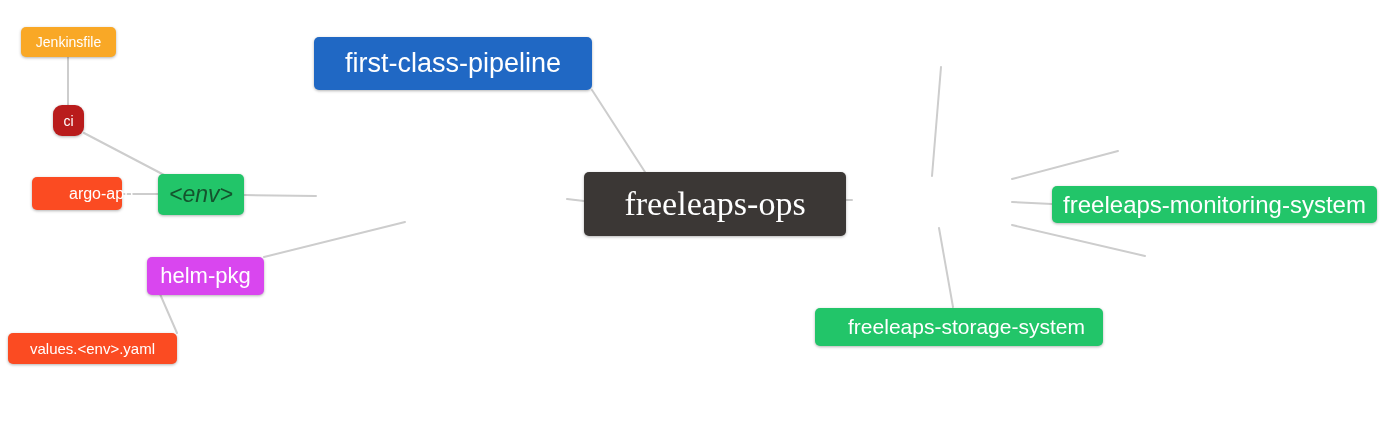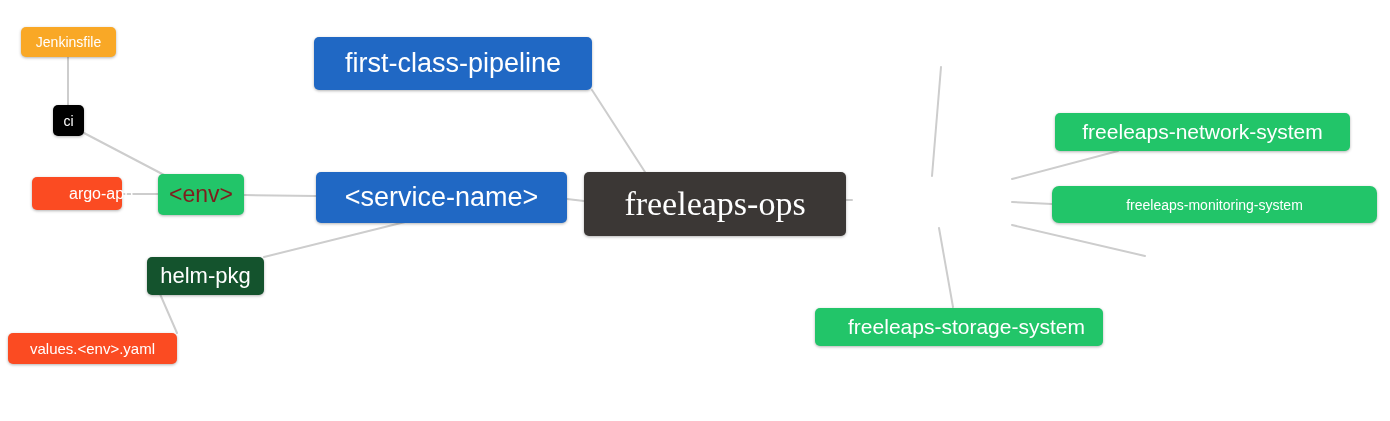--- a/index.html
+++ b/index.html
@@ -52,24 +52,22 @@
       <line x1="592" y1="90" x2="645" y2="172" stroke="#cdcdcd" stroke-width="2" stroke-linecap="round"></line>
       <line x1="567" y1="199" x2="584" y2="201" stroke="#cdcdcd" stroke-width="2" stroke-linecap="round"></line>
       <line x1="846" y1="200" x2="852" y2="200" stroke="#cdcdcd" stroke-width="2" stroke-linecap="round"></line>
       <line x1="932" y1="176" x2="941" y2="67" stroke="#cdcdcd" stroke-width="2" stroke-linecap="round"></line>
       <line x1="1012" y1="179" x2="1118" y2="151" stroke="#cdcdcd" stroke-width="2" stroke-linecap="round"></line>
       <line x1="1012" y1="202" x2="1052" y2="204" stroke="#cdcdcd" stroke-width="2" stroke-linecap="round"></line>
       <line x1="1012" y1="225" x2="1145" y2="256" stroke="#cdcdcd" stroke-width="2" stroke-linecap="round"></line>
       <line x1="939" y1="228" x2="953" y2="307" stroke="#cdcdcd" stroke-width="2" stroke-linecap="round"></line>
     </svg>
 <div class="node" style="left: 21px; top: 27px; width: 95px; height: 30px; font-size: 14px; background: rgb(249, 168, 38); color: rgb(255, 255, 255);">Jenkinsfile</div>
-    <div class="node" style="left: 53px; top: 105px; width: 31px; height: 31px; font-size: 14px; background: #000000; color: rgb(255, 255, 255);">ci</div>
+    <div class="node" style="left: 53px; top: 105px; width: 31px; height: 31px; font-size: 14px; background: #b91c1c; color: rgb(255, 255, 255); border-radius: 9px;">ci</div>
     <div class="node" style="left: 32px; top: 177px; width: 90px; height: 33px; font-size: 16px; background: rgb(251, 75, 34); color: rgb(255, 255, 255); padding-left: 48px;">argo-app</div>
-    <div class="node" style="left: 158px; top: 174px; width: 86px; height: 41px; font-size: 23px; background: rgb(34, 197, 105); color: #7f1d1d;">&lt;env&gt;</div>
-    <div class="node" style="left: 147px; top: 257px; width: 117px; height: 38px; font-size: 22px; background: #14532d; color: rgb(255, 255, 255);">helm-pkg</div>
+    <div class="node" style="left: 158px; top: 174px; width: 86px; height: 41px; font-size: 23px; background: rgb(34, 197, 105); color: #14532d; font-style: italic;">&lt;env&gt;</div>
+    <div class="node" style="left: 147px; top: 257px; width: 117px; height: 38px; font-size: 22px; background: #d946ef; color: rgb(255, 255, 255);">helm-pkg</div>
     <div class="node" style="left: 8px; top: 333px; width: 169px; height: 31px; font-size: 15px; background: rgb(251, 75, 34); color: rgb(255, 255, 255);">values.&lt;env&gt;.yaml</div>
     <div class="node" style="left: 314px; top: 37px; width: 278px; height: 53px; font-size: 27px; background: rgb(32, 104, 196); color: rgb(255, 255, 255);">first-class-pipeline</div>
-    <div class="node" style="left: 316px; top: 172px; width: 251px; height: 51px; font-size: 27px; background: rgb(32, 104, 196); color: rgb(255, 255, 255);">&lt;service-name&gt;</div>
     <div class="node" style="left: 584px; top: 172px; width: 262px; height: 64px; font-size: 34px; background: rgb(59, 55, 53); color: rgb(255, 255, 255); font-family: Liberation Serif, serif;">freeleaps-ops</div>
-    <div class="node" style="left: 1055px; top: 113px; width: 295px; height: 38px; font-size: 21px; background: rgb(34, 197, 105); color: rgb(255, 255, 255);">freeleaps-network-system</div>
-    <div class="node" style="left: 1052px; top: 186px; width: 325px; height: 37px; font-size: 14px; background: rgb(34, 197, 105); color: rgb(255, 255, 255); border-radius: 7px;">freeleaps-monitoring-system</div>
+    <div class="node" style="left: 1052px; top: 186px; width: 325px; height: 37px; font-size: 24px; background: rgb(34, 197, 105); color: rgb(255, 255, 255);">freeleaps-monitoring-system</div>
     <div class="node" style="left: 815px; top: 308px; width: 288px; height: 38px; font-size: 21px; background: rgb(34, 197, 105); color: rgb(255, 255, 255); padding-left: 15px;">freeleaps-storage-system</div>
   </div>
 
 </body></html>

